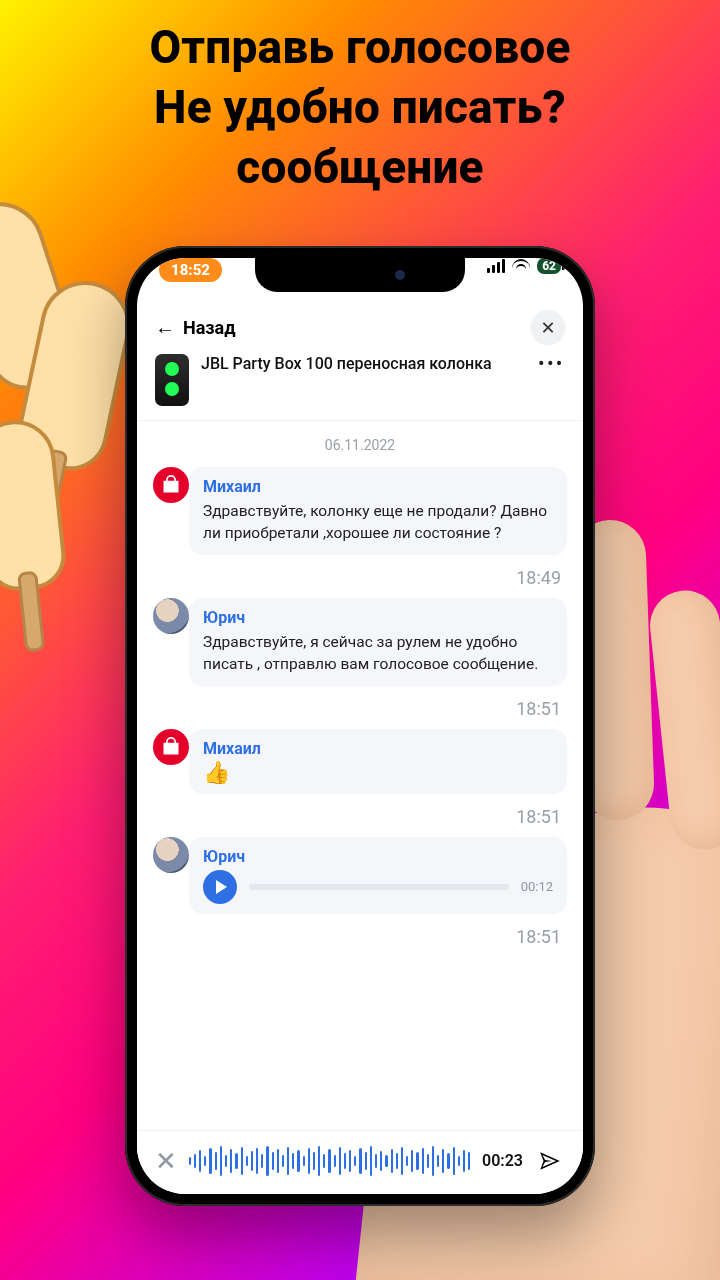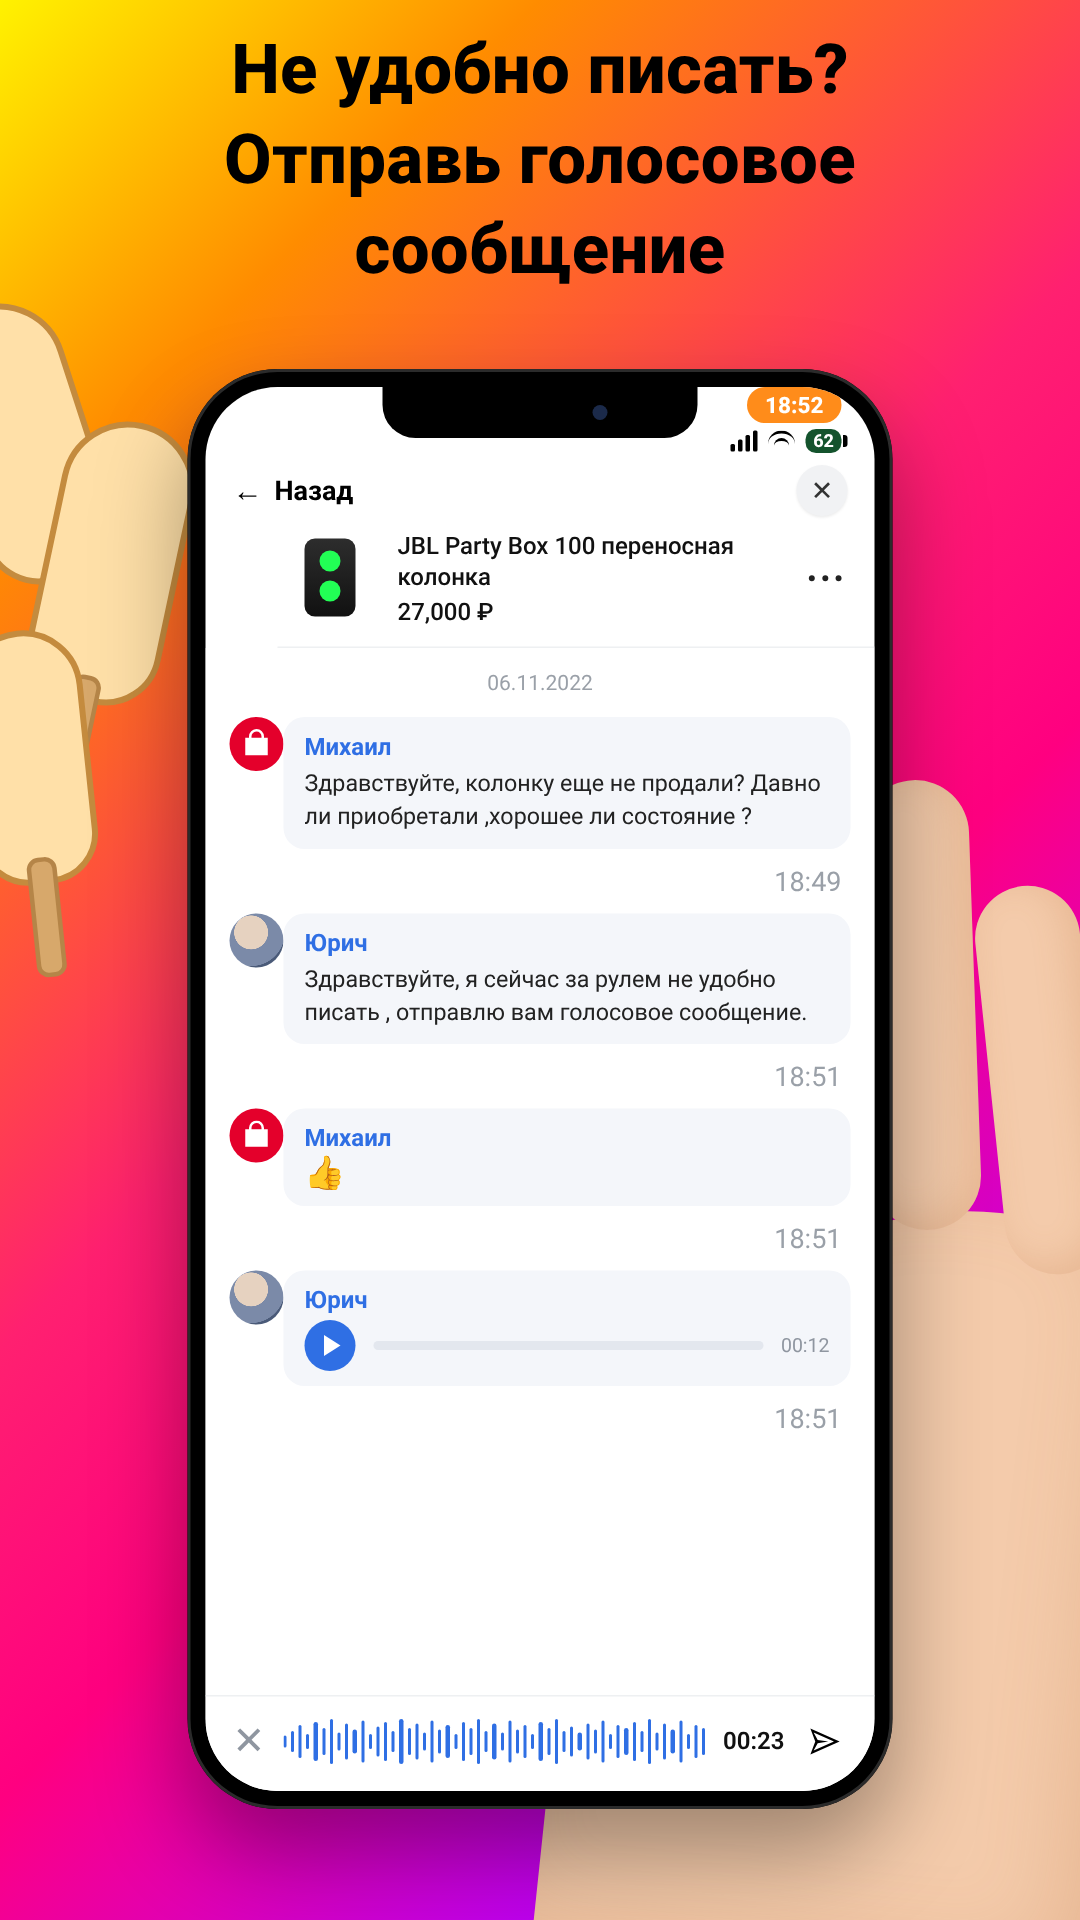--- a/index.html
+++ b/index.html
@@ -44,39 +44,39 @@
     display: flex; flex-direction: column;
   }
   .notch {
     position: absolute; top: 0; left: 50%; transform: translateX(-50%);
     width: 210px; height: 34px; background: #000;
     border-radius: 0 0 22px 22px; z-index: 50;
   }
   .notch::after { content:""; position:absolute; right:60px; top:12px; width:10px; height:10px; background:#1b2a4a; border-radius:50%; }
 
   .statusbar {
-    height: 44px; display: flex; justify-content: space-between; align-items: flex-end; padding: 0 22px; font-size: 15px; font-weight: 700; flex-direction: column;
+    height: 44px; display: flex; justify-content: space-between; align-items: flex-start; padding: 0 22px; font-size: 15px; font-weight: 700;
   }
   .clock-pill { background:#ff8c1a; color:#fff; border-radius: 14px; padding: 3px 12px; font-weight:800; font-size:15px; }
   .sb-right { display:flex; align-items:center; gap:7px; }
   .sig { display:flex; align-items:flex-end; gap:2px; height:14px; }
   .sig span { width:3px; background:#000; border-radius:1px; }
   .sig span:nth-child(1){height:5px}.sig span:nth-child(2){height:8px}.sig span:nth-child(3){height:11px}.sig span:nth-child(4){height:14px}
   .wifi { width:18px; height:14px; position:relative; }
   .wifi::before{content:"";position:absolute;inset:0;border:2px solid #000;border-bottom:none;border-left:none;border-right:none;border-radius:18px 18px 0 0;}
   .wifi::after{content:"";position:absolute;left:4px;right:4px;top:5px;bottom:0;border:2px solid #000;border-bottom:none;border-left:none;border-right:none;border-radius:12px 12px 0 0;}
   .batt { background:#14532d; color:#fff; border-radius:7px; padding:1px 5px; font-size:12px; font-weight:800; position:relative; }
   .batt::after{content:"";position:absolute;right:-4px;top:50%;transform:translateY(-50%);width:3px;height:8px;background:#000;border-radius:0 2px 2px 0;}
 
   .nav { display:flex; align-items:center; justify-content:space-between; padding: 8px 18px 6px; }
   .back { display:flex; align-items:center; gap:8px; font-weight:700; font-size:18px; color:#000; cursor:pointer; }
   .back .arrow { font-size:20px; line-height:1; }
   .close { width:34px; height:34px; border-radius:50%; background:#f1f2f4; display:flex; align-items:center; justify-content:center; color:#333; font-size:18px; cursor:pointer; box-shadow:0 1px 2px rgba(0,0,0,.08); }
 
-  .product { display:flex; align-items:center; gap:28px; padding: 4px 18px 14px; border-bottom:1px solid #eef0f2;margin-left:48px; }
+  .product { display:flex; gap:12px; padding: 4px 18px 14px; border-bottom:1px solid #eef0f2; }
   .prod-img { width:34px; height:52px; border-radius:7px; background:linear-gradient(#2d2d2d,#111); position:relative; overflow:hidden; }
   .prod-img::before,.prod-img::after{content:"";position:absolute;left:50%;transform:translateX(-50%);width:14px;height:14px;border-radius:50%;background:#22ff55;}
   .prod-img::before{top:8px}.prod-img::after{top:28px}
   .prod-txt { flex:1; }
   .prod-title { font-size:16px; color:#111; font-weight:500; line-height:1.3; }
   .prod-price { font-size:16px; color:#111; font-weight:500; margin-top:2px; }
   .more { letter-spacing:3px; font-weight:900; color:#222; font-size:16px; cursor:pointer; }
 
   .chat { flex:1; overflow:hidden; padding: 10px 16px 0; background:#fff; }
   .date { text-align:center; color:#9aa0a8; font-size:14px; padding: 6px 0 14px; }
@@ -114,22 +114,22 @@
   .finger { position:absolute; background:#f4cbab; border-radius:60px; box-shadow:inset -8px -6px 24px rgba(190,120,70,.22); }
   .f1{ right:30px; bottom:470px; width:70px; height:260px; transform:rotate(-6deg);}
   .f2{ right:110px; bottom:500px; width:72px; height:300px; transform:rotate(-2deg);}
   .f3{ right:195px; bottom:490px; width:70px; height:280px; transform:rotate(3deg);}
   .f4{ right:275px; bottom:450px; width:64px; height:220px; transform:rotate(8deg);}
 </style>
 </head>
 <body>
 
 <div class="promo-title">
+  <div>Отправь голосовое</div>
   <div>Не удобно писать?</div>
-  <div>Отправь голосовое</div>
   <div>сообщение</div>
 </div>
 
 <div class="popsicles">
   <div class="pop a">
       <div class="stick"></div>
     </div>
   <div class="pop b">
       <div class="stick"></div>
     </div>
@@ -172,21 +172,20 @@
       </div>
       <div class="close">
         <span>✕</span>
       </div>
     </div>
 
     <div class="product">
       <div class="prod-img"></div>
       <div class="prod-txt">
         <div class="prod-title">JBL Party Box 100 переносная колонка</div>
-        <div class="prod-price">27,000 ₽</div>
       </div>
       <div class="more">•••</div>
     </div>
 
     <div class="chat">
       <div class="date">06.11.2022</div>
 
       <div class="msg">
         <div class="avatar av-red">
           <svg viewBox="0 0 24 24">

